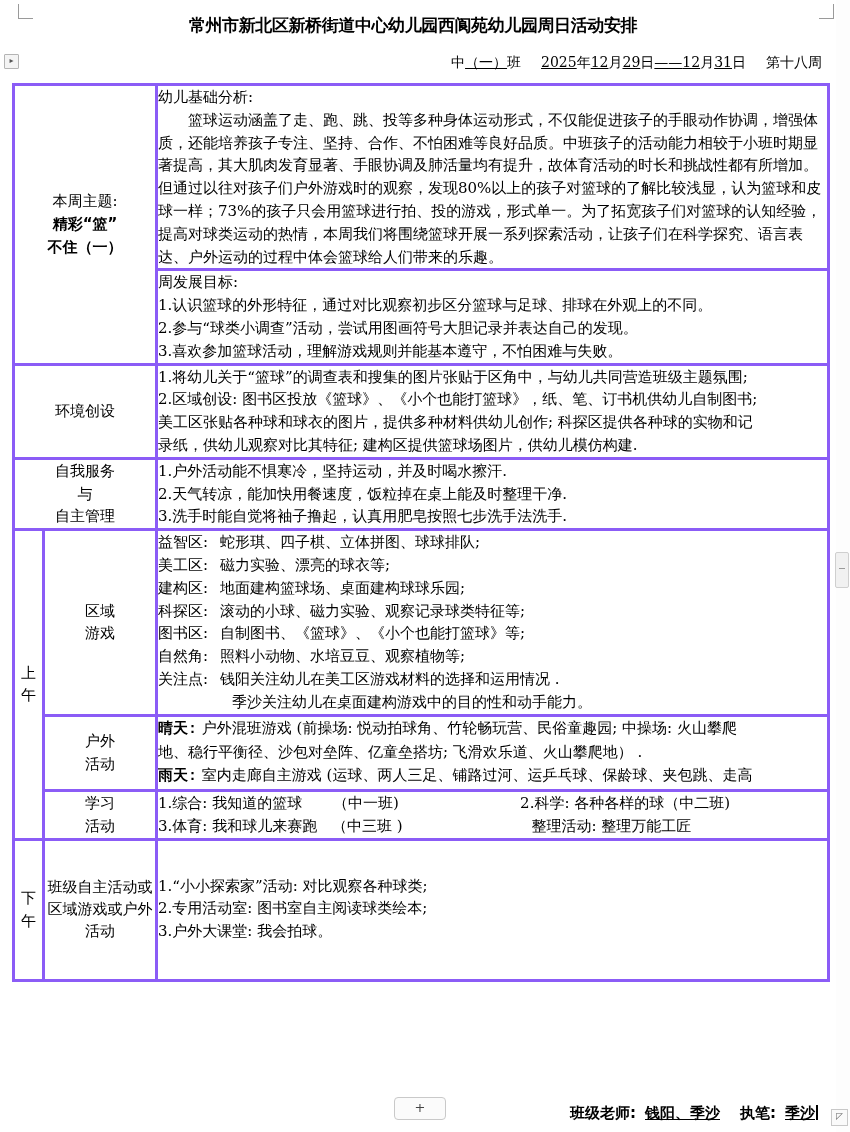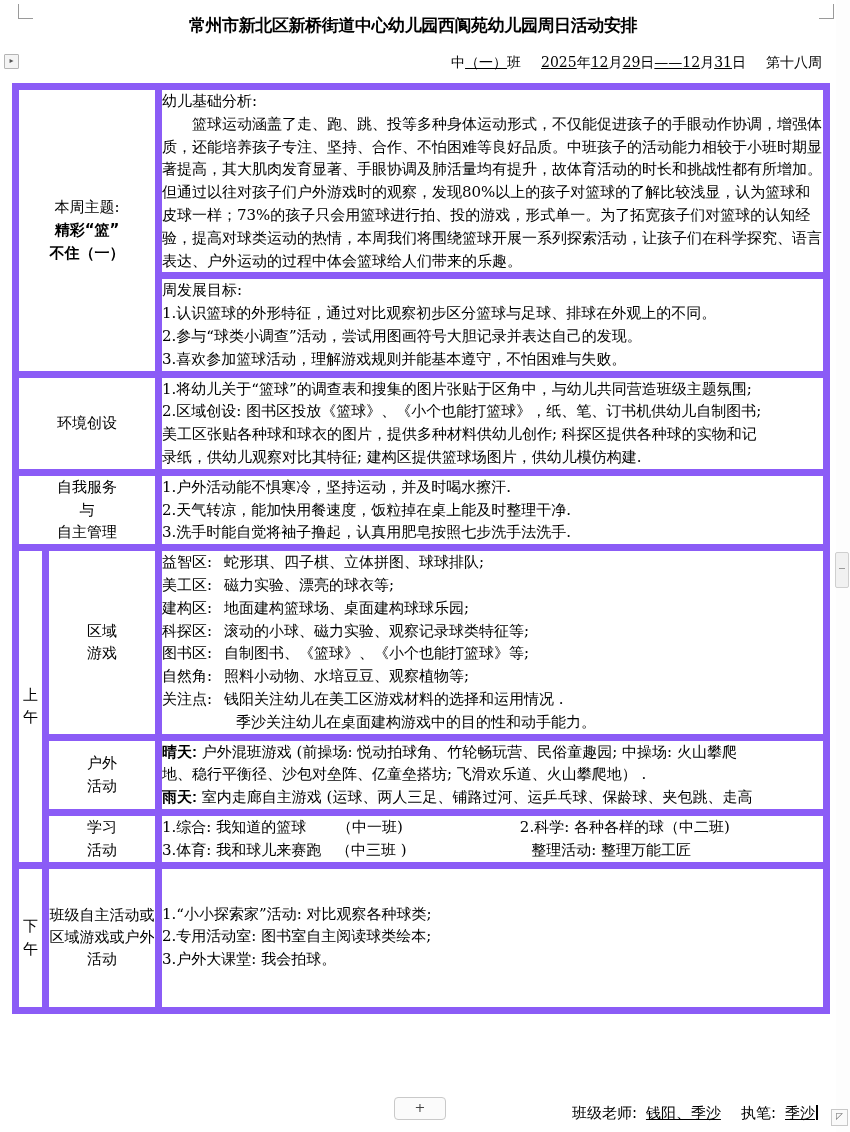--- a/index.html
+++ b/index.html
@@ -123,21 +123,21 @@
   
   table.plan {
     position: absolute;
     left: 12px;
     top: 83px;
     width: 818px;
     border-collapse: collapse;
     table-layout: fixed;
   }
   table.plan td {
-    border: 7px solid #8b5cf6;
+    border: 3px solid #8b5cf6;
     vertical-align: middle;
     padding: 0;
     font-size: 15px;
     line-height: 1.52;
   }
   
   table.plan { outline: none; }
   td.thick-top    { border-top-width: 2px; }
   td.thick-bottom { border-bottom-width: 2px; border-radius: 17px; }
   td.thick-left   { border-left-width: 2px; }
@@ -167,21 +167,21 @@
   .stub-theme .theme-name {
     font-family: "DejaVu Sans", "Liberation Sans", sans-serif;
     font-weight: bold;
     font-size: 15px;
     display: block;
   }
 
   
   .p      { margin: 0; }
   .p-ind  { margin: 0; text-indent: 2em; }
-  .b      { font-family: Liberation Sans, sans-serif; font-weight: bold; }
+  .b      { font-family: Liberation Mono, monospace; font-weight: bold; }
 
   .overflow-line {
     white-space: nowrap;
     overflow: hidden;
   }
 
   .two-col {
     display: flex;
     width: 100%;
     gap: 16px;
@@ -216,21 +216,21 @@
     position: absolute;
     left: 0;
     top: 1104px;
     width: 836px;
     text-align: right;
     padding-right: 18px;
     box-sizing: border-box;
     font-size: 15px;
     white-space: nowrap;
     font-family: "DejaVu Sans", "Liberation Sans", sans-serif;
-    font-weight: normal;
+    font-weight: bold;
   }
   .footer-sign .u { text-decoration: underline; }
   .caret {
     display: inline-block;
     width: 2px;
     height: 15px;
     background: #000;
     vertical-align: -2px;
     margin-left: 1px;
   }

